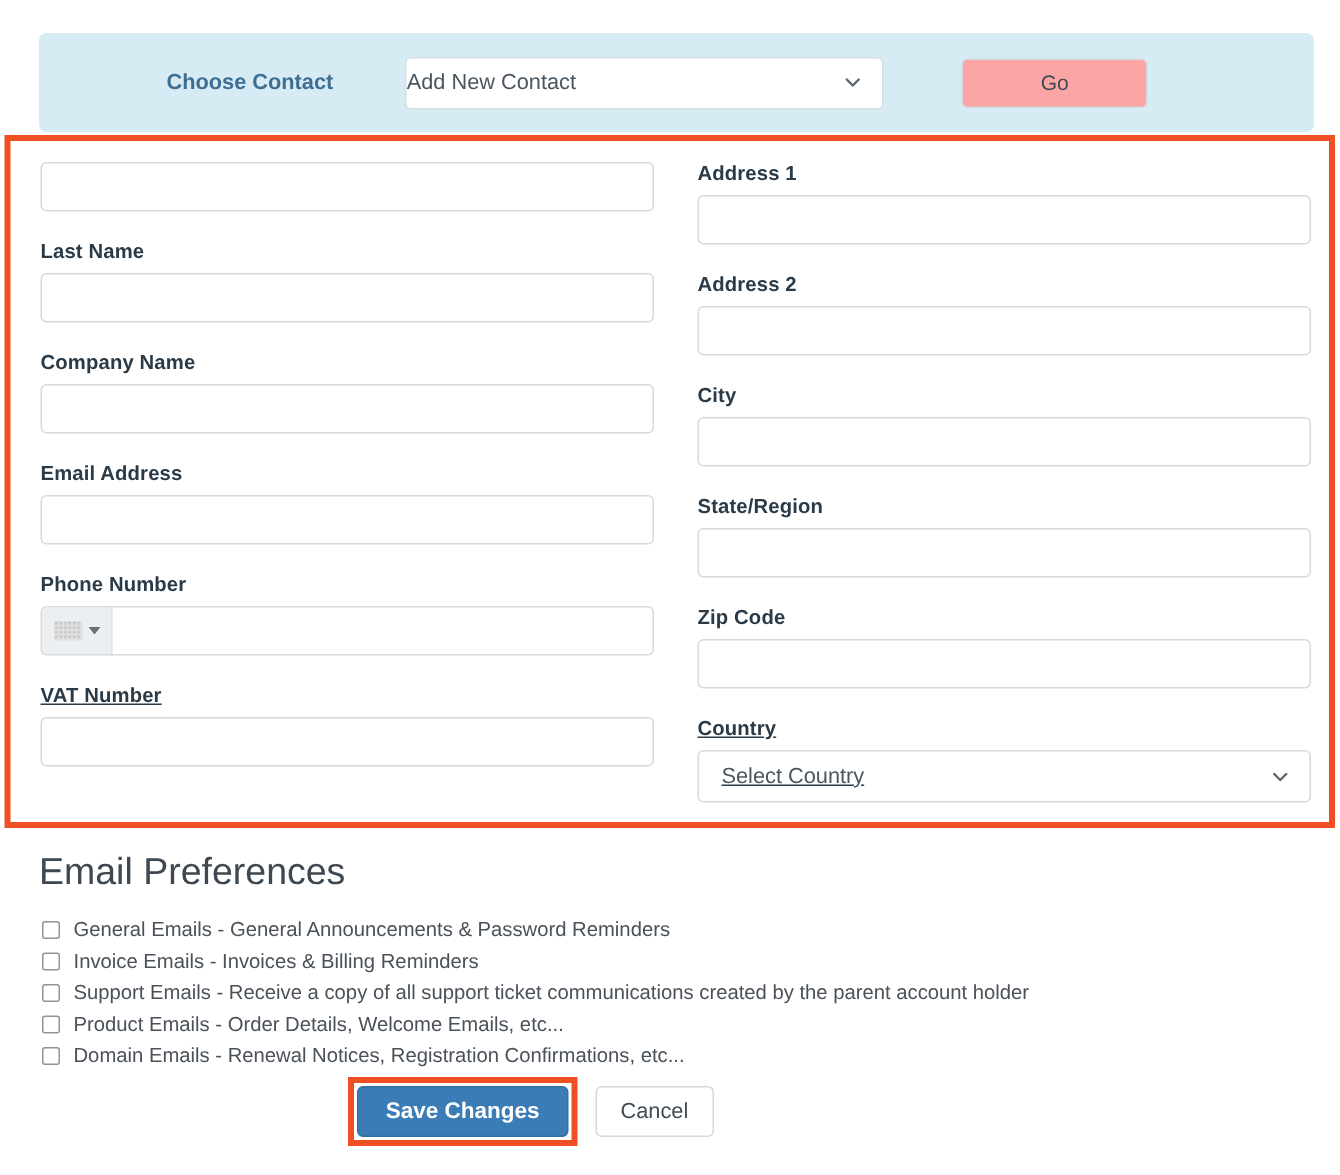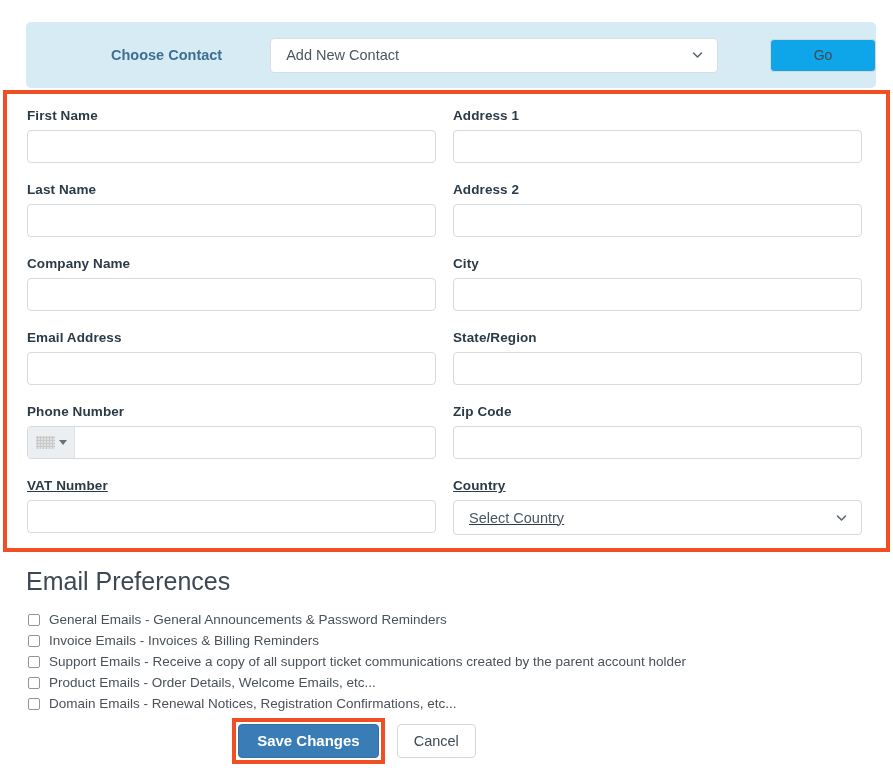--- a/index.html
+++ b/index.html
@@ -31,42 +31,41 @@
     font-weight: bold;
     color: #3e6f92;
     margin-left: 85px;
     white-space: nowrap;
   }
   .contact-select-wrap {
     position: relative;
     margin-left: 24px;
   }
   .contact-select {
-    width: 448px; height: 35px;
+    width: 319px; height: 35px;
     background: #ffffff;
     border: 1px solid #d8dde1;
     border-radius: 4px;
     display: flex;
     align-items: center;
-    padding-left: 15px;
     font-size: 14.5px;
     color: #4a5660;
   }
   .chevron {
     position: absolute;
     right: 14px; top: 50%;
     transform: translateY(-50%);
     width: 13px; height: 13px;
     pointer-events: none;
   }
   .chevron svg { display: block; }
   .go-button {
     margin-left: 28px;
-    width: 112px; height: 33px;
-    background: #0ea5e9;
+    width: 124px; height: 33px;
+    background: #fca5a5;
     border: 1px solid #d3d8dc;
     border-radius: 4px;
     font-size: 14px;
     color: #3f4b56;
     display: flex;
     align-items: center;
     justify-content: center;
     cursor: pointer;
     font-family: "Liberation Sans", sans-serif;
   }
@@ -83,21 +82,21 @@
   .form-grid {
     position: absolute;
     left: 0; top: 0; right: 0; bottom: 0;
     padding: 14px 0 0 0;
   }
   .col {
     position: absolute;
     top: 14px;
   }
   .col-left  { left: 20px; width: 412px; }
-  .col-right { left: 446px; width: 412px; }
+  .col-right { left: 458px; width: 412px; }
 
   .field { margin-bottom: 19px; }
   .field:last-child { margin-bottom: 0; text-decoration: underline; }
 
   .field-label {
     font-size: 13.5px;
     font-weight: bold;
     color: #2b3a47;
     margin-bottom: 7px;
     letter-spacing: 0.1px;
@@ -279,21 +278,20 @@
 
   <button class="go-button">Go</button>
 </div>
 
 <div class="form-highlight">
   <div class="form-grid">
 
     <div class="col col-left">
 
       <div class="field">
-        <div class="field-label">First Name</div>
         <input class="text-input" type="text" value="" style="">
       </div>
 
       <div class="field">
         <div class="field-label">Last Name</div>
         <input class="text-input" type="text" value="" style="">
       </div>
 
       <div class="field">
         <div class="field-label">Company Name</div>

